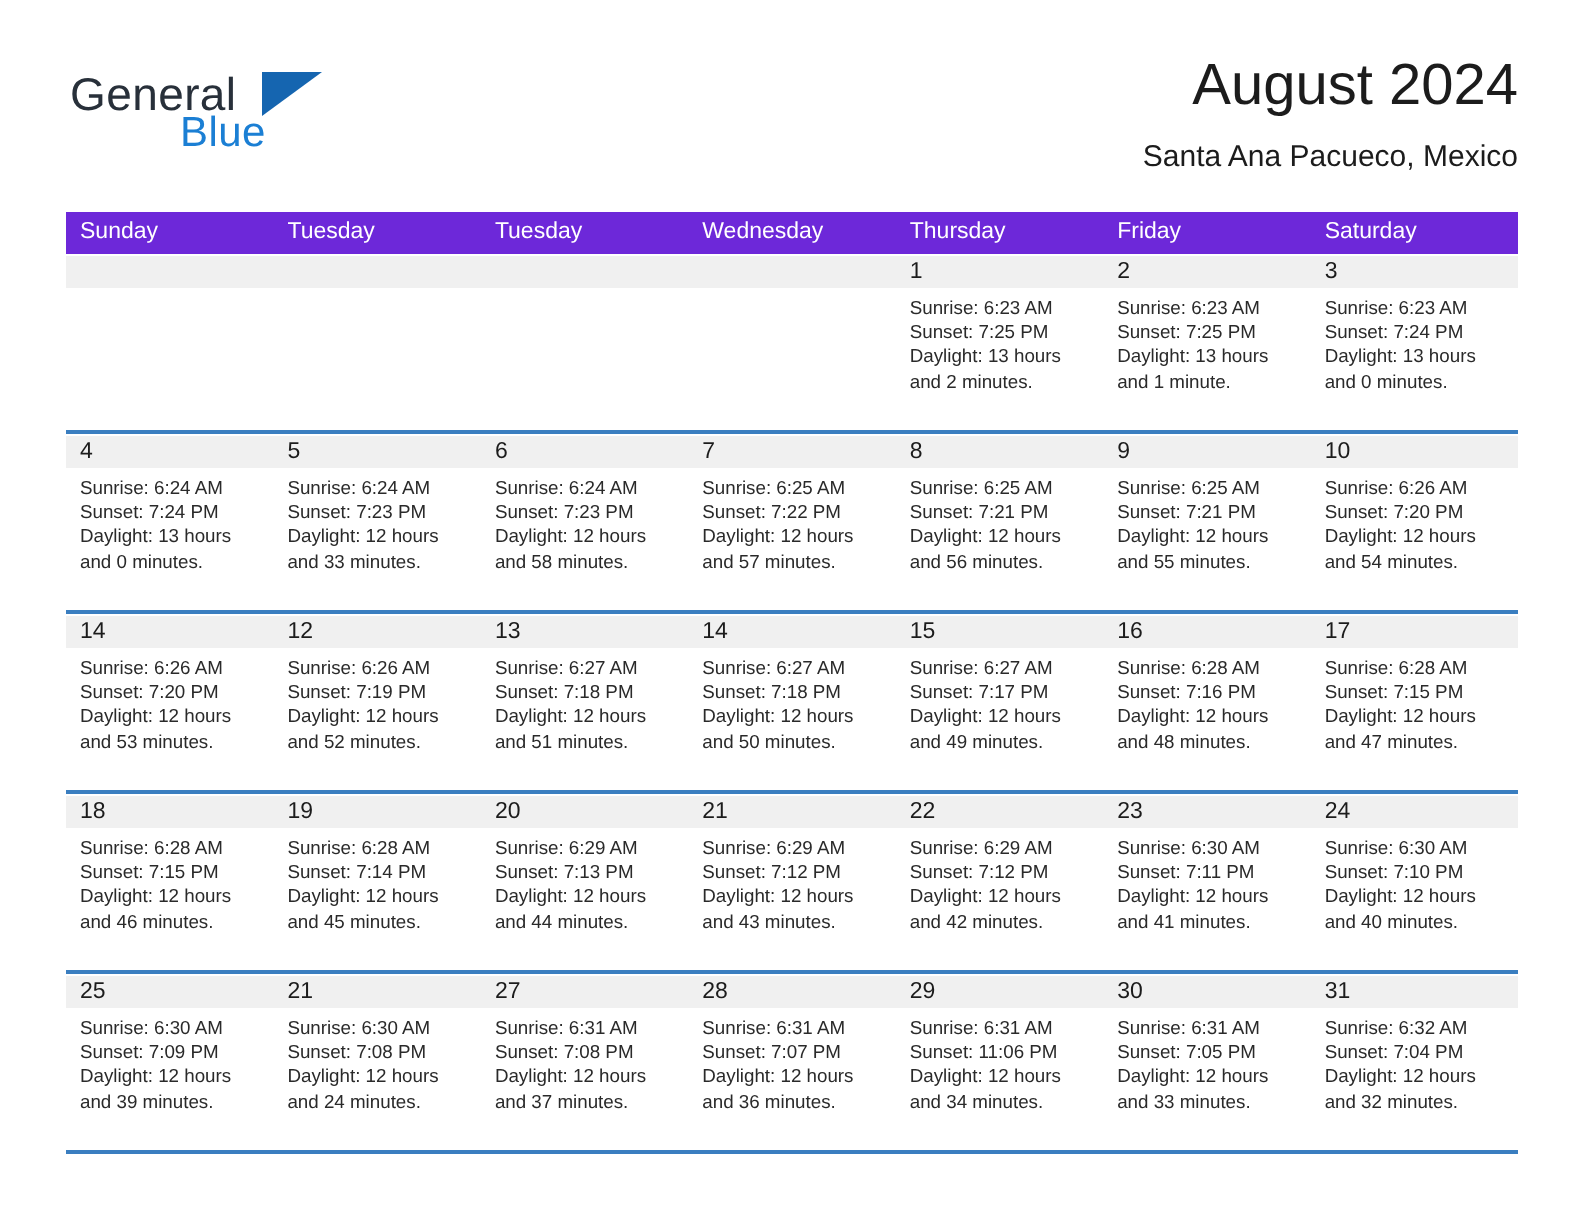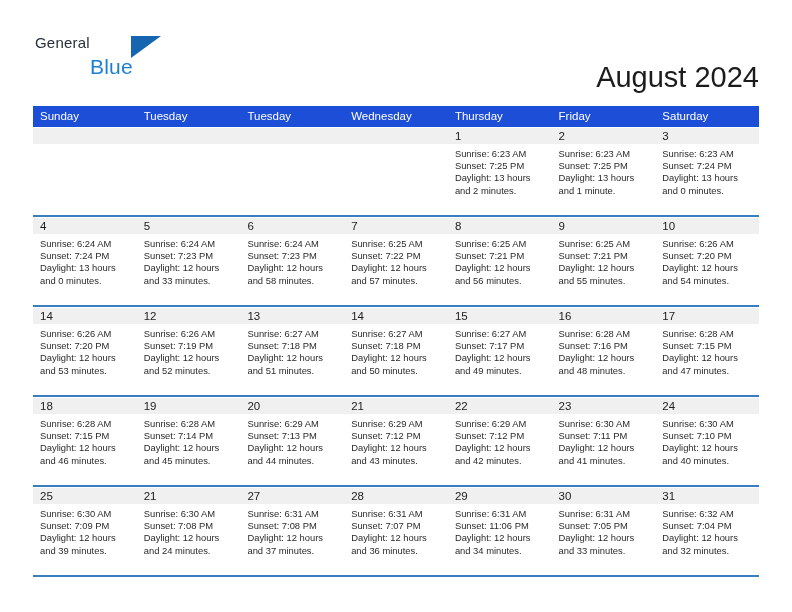--- a/index.html
+++ b/index.html
@@ -33,21 +33,21 @@
     position: absolute;
     left: 0;
     top: 8px;
     width: 220px;
     height: 56px;
   }
   .brand-general {
     position: absolute;
     left: 2px;
     top: 0px;
-    font-size: 15px;
+    font-size: 23px;
     letter-spacing: 0.2px;
     color: #28303a;
   }
   .brand-blue {
     position: absolute;
     left: 57px;
     top: 21px;
     font-size: 21px;
     letter-spacing: 0.2px;
     color: #1b7fd4;
@@ -59,21 +59,20 @@
     width: 0;
     height: 0;
     border-left: 30px solid #1565b0;
     border-bottom: 22px solid transparent;
   }
   .title-block {
     position: absolute;
     right: 0;
     top: 0;
     text-align: right;
-    margin-top: 34px;
   }
   .cal-title {
     font-size: 29px;
     line-height: 34px;
     color: #1c1c1c;
     font-weight: normal;
     margin: 0;
     white-space: nowrap;
   }
   .cal-location {
@@ -86,21 +85,21 @@
 
   
   .calendar {
     position: absolute;
     left: 33px;
     top: 106px;
     width: 726px;
   }
   .weekday-row {
     display: flex;
-    background: #1d4ed8;
+    background: #6d28d9;
     height: 21px;
   }
   .weekday {
     flex: 1 1 0;
     font-size: 11.5px;
     line-height: 21px;
     color: #ffffff;
     padding-left: 7px;
     box-sizing: border-box;
     white-space: nowrap;
@@ -148,20 +147,21 @@
   <div class="header">
 
     <div class="brand">
       <span class="brand-general">General</span>
       <span class="brand-triangle"></span>
       <span class="brand-blue">Blue</span>
     </div>
 
     <div class="title-block">
       <h1 class="cal-title">August 2024</h1>
+      <div class="cal-location">Santa Ana Pacueco, Mexico</div>
     </div>
 
   </div>
 
   <div class="calendar">
 
     <div class="weekday-row">
       <div class="weekday">Sunday</div>
       <div class="weekday">Tuesday</div>
       <div class="weekday">Tuesday</div>

